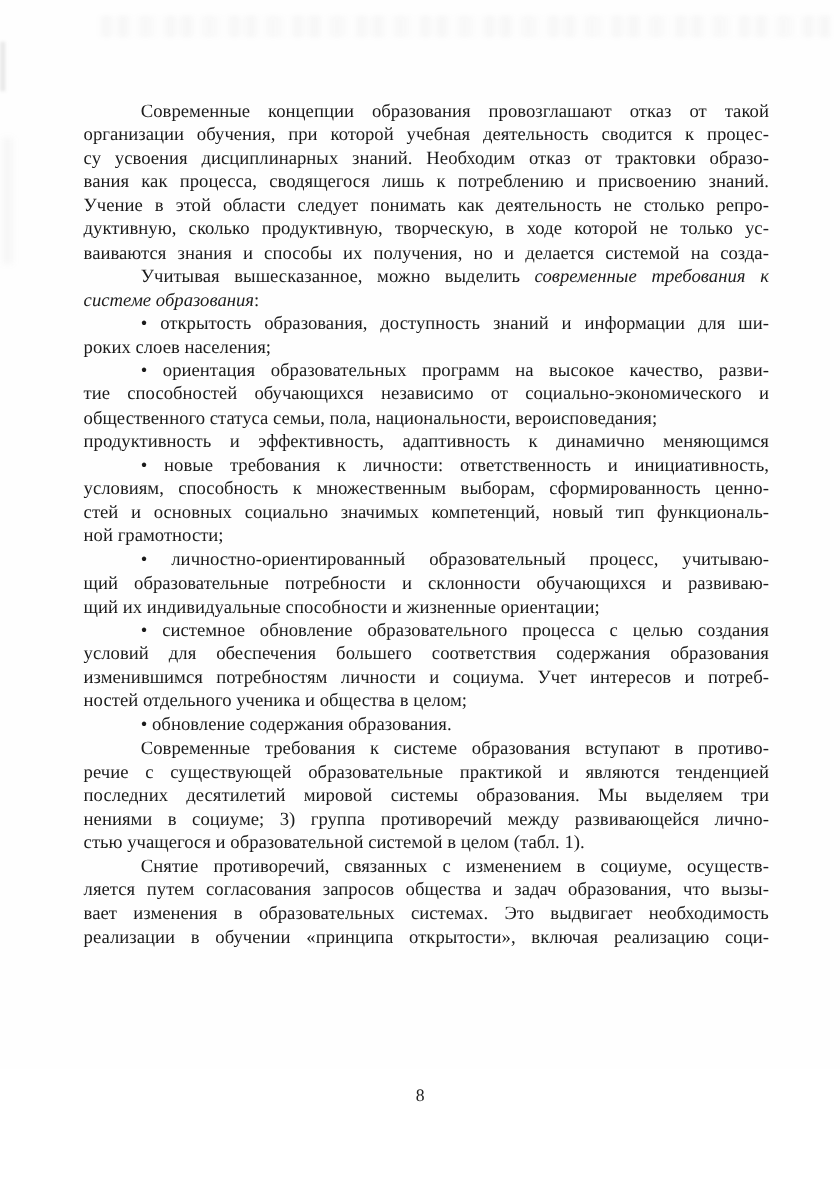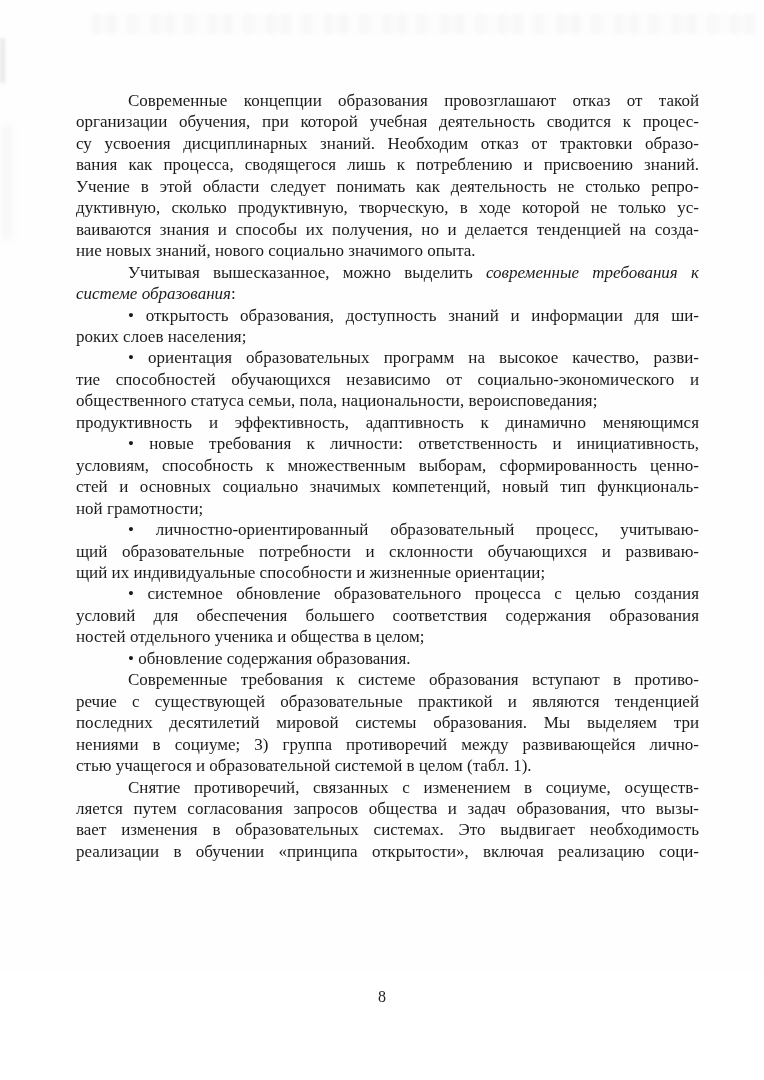--- a/index.html
+++ b/index.html
@@ -88,22 +88,21 @@
   <div class="ghost-left2"></div>
 
   <main class="body-text">
       <div class="para">
         <div class="line first"><span>Современные концепции образования провозглашают отказ от такой</span></div>
         <div class="line"><span>организации обучения, при которой учебная деятельность сводится к процес-</span></div>
         <div class="line"><span>су усвоения дисциплинарных знаний. Необходим отказ от трактовки образо-</span></div>
         <div class="line"><span>вания как процесса, сводящегося лишь к потреблению и присвоению знаний.</span></div>
         <div class="line"><span>Учение в этой области следует понимать как деятельность не столько репро-</span></div>
         <div class="line"><span>дуктивную, сколько продуктивную, творческую, в ходе которой не только ус-</span></div>
-        <div class="line"><span>ваиваются знания и способы их получения, но и делается тенденцией на созда-</span></div>
-        <div class="line last"><span>ние новых знаний, нового социально значимого опыта.</span></div>
+        <div class="line"><span>ваиваются знания и способы их получения, но и делается системой на созда-</span></div>
       </div>
       <div class="para">
         <div class="line first"><span>Учитывая вышесказанное, можно выделить </span><span class="em">современные требования к</span></div>
         <div class="line last"><span class="em">системе образования</span><span>:</span></div>
       </div>
       <div class="para">
         <div class="line first"><span>• открытость образования, доступность знаний и информации для ши-</span></div>
         <div class="line last"><span>роких слоев населения;</span></div>
       </div>
       <div class="para">
@@ -119,20 +118,21 @@
         <div class="line last"><span>ной грамотности;</span></div>
       </div>
       <div class="para">
         <div class="line first"><span>• личностно-ориентированный образовательный процесс, учитываю-</span></div>
         <div class="line"><span>щий образовательные потребности и склонности обучающихся и развиваю-</span></div>
         <div class="line last"><span>щий их индивидуальные способности и жизненные ориентации;</span></div>
       </div>
       <div class="para">
         <div class="line first"><span>• системное обновление образовательного процесса с целью создания</span></div>
         <div class="line"><span>условий для обеспечения большего соответствия содержания образования</span></div>
+        <div class="line"><span>изменившимся потребностям личности и социума. Учет интересов и потреб-</span></div>
         <div class="line last"><span>ностей отдельного ученика и общества в целом;</span></div>
       </div>
       <div class="para">
         <div class="line first last"><span>• обновление содержания образования.</span></div>
       </div>
       <div class="para">
         <div class="line first"><span>Современные требования к системе образования вступают в противо-</span></div>
         <div class="line"><span>речие с существующей образовательные практикой и являются тенденцией</span></div>
         <div class="line"><span>последних десятилетий мировой системы образования. Мы выделяем три</span></div>
         <div class="line"><span>нениями в социуме; 3) группа противоречий между развивающейся лично-</span></div>

